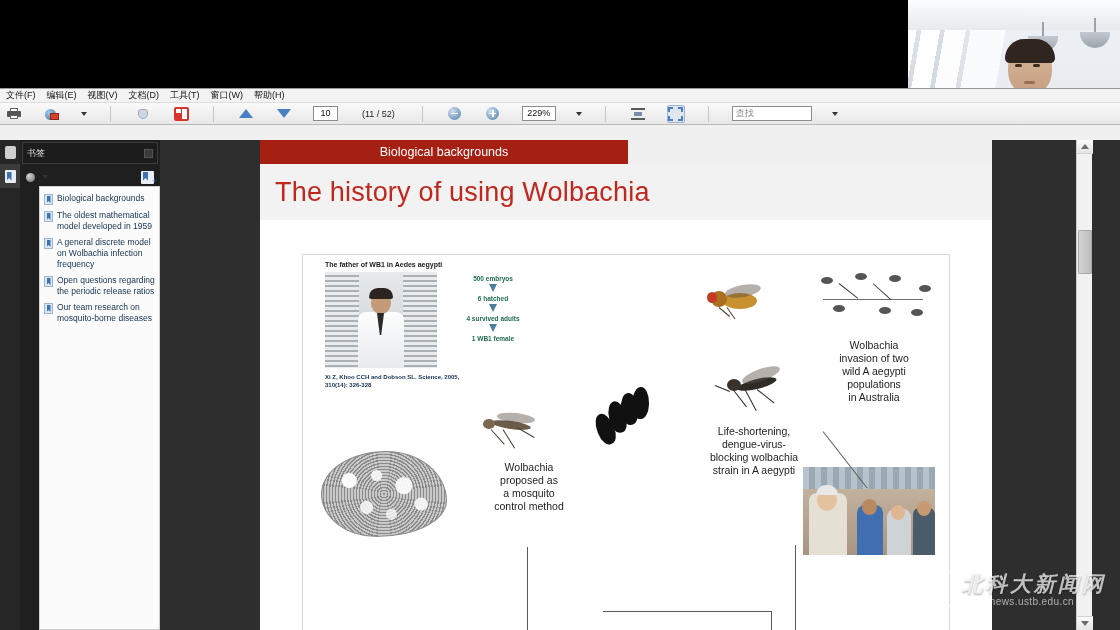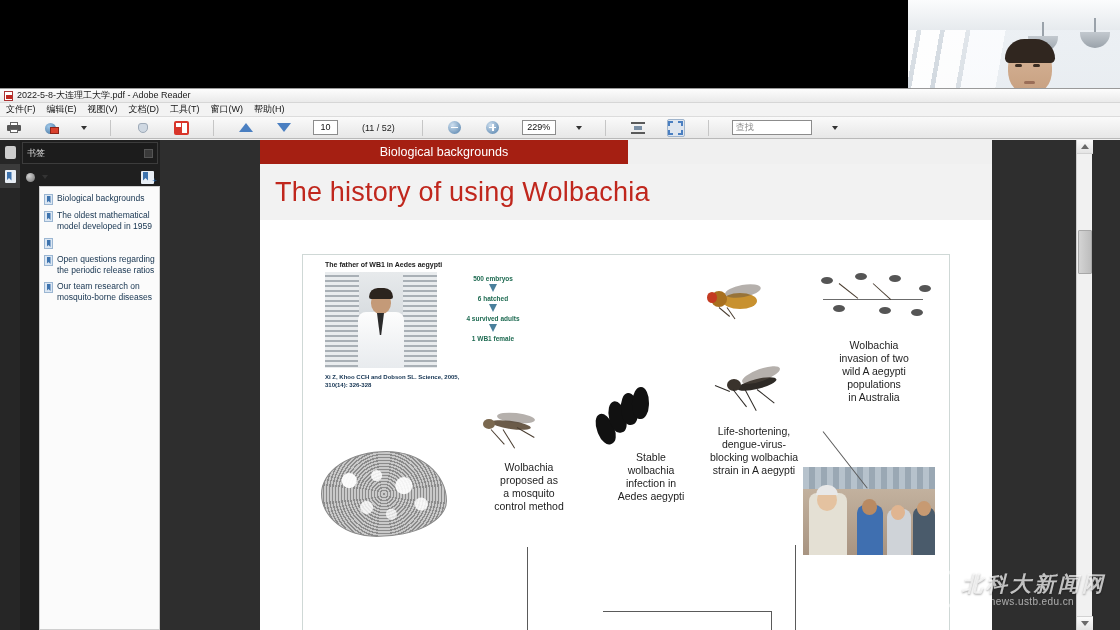--- a/index.html
+++ b/index.html
@@ -291,24 +291,20 @@
         <span class="cap"></span>
           <span class="arc"></span>
           <span class="stem"></span>
       </span>
       <span class="nm">庾建设</span>
     </div>
   </div>
 
   <div class="reader">
 
-    <div class="titlebar">
-      <span class="pdf-ic"></span>
-      <span class="titletext">2022-5-8-大连理工大学.pdf - Adobe Reader</span>
-    </div>
 
     <div class="menubar">
       <span class="menuitem">文件(F)</span>
       <span class="menuitem">编辑(E)</span>
       <span class="menuitem">视图(V)</span>
       <span class="menuitem">文档(D)</span>
       <span class="menuitem">工具(T)</span>
       <span class="menuitem">窗口(W)</span>
       <span class="menuitem">帮助(H)</span>
     </div>
@@ -403,20 +399,21 @@
           <div class="bm-item">
             <span class="bm-ic"></span>
             <span class="bm-text">Biological backgrounds</span>
           </div>
           <div class="bm-item">
             <span class="bm-ic"></span>
             <span class="bm-text">The oldest mathematical model developed in 1959</span>
           </div>
           <div class="bm-item">
             <span class="bm-ic"></span>
+            <span class="bm-text">A general discrete model on Wolbachia infection frequency</span>
           </div>
           <div class="bm-item">
             <span class="bm-ic"></span>
             <span class="bm-text">Open questions regarding the periodic release ratios</span>
           </div>
           <div class="bm-item">
             <span class="bm-ic"></span>
             <span class="bm-text">Our team research on mosquito-borne diseases</span>
           </div>
         </div>
@@ -538,21 +535,20 @@
 
             <div class="conn" style="left:224px;top:292px;width:1px;height:96px;"></div>
             <div class="conn" style="left:300px;top:356px;width:168px;height:1px;"></div>
             <div class="conn" style="left:468px;top:356px;width:1px;height:32px;"></div>
             <div class="conn" style="left:492px;top:290px;width:1px;height:98px;"></div>
             <div class="conn" style="left:520px;top:176px;width:72px;height:1px;transform:rotate(52deg);transform-origin:left center;"></div>
 
 
             <div class="flabel" style="left:170px;top:206px;width:112px;">Wolbachia<br>proposed as<br>a mosquito<br>control method</div>
 
-            <div class="flabel" style="left:300px;top:196px;width:96px;">Stable<br>wolbachia<br>infection in<br><span class="it">Aedes aegypti</span></div>
 
             <div class="flabel" style="left:386px;top:170px;width:130px;">Life-shortening,<br>dengue-virus-<br>blocking wolbachia<br>strain in <span class="it">A aegypti</span></div>
 
             <div class="flabel" style="left:510px;top:84px;width:122px;">Wolbachia<br>invasion of two<br>wild <span class="it">A aegypti</span><br>populations<br>in Australia</div>
 
           </div>
 
         </div>
 
         <div class="vscroll">

